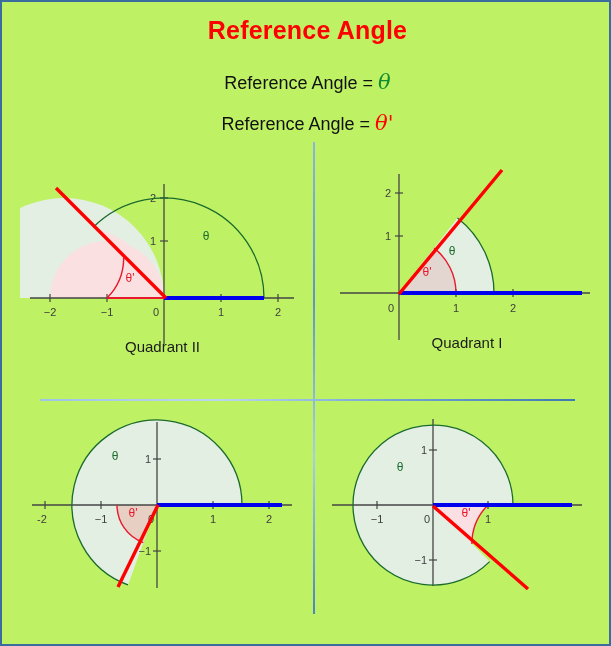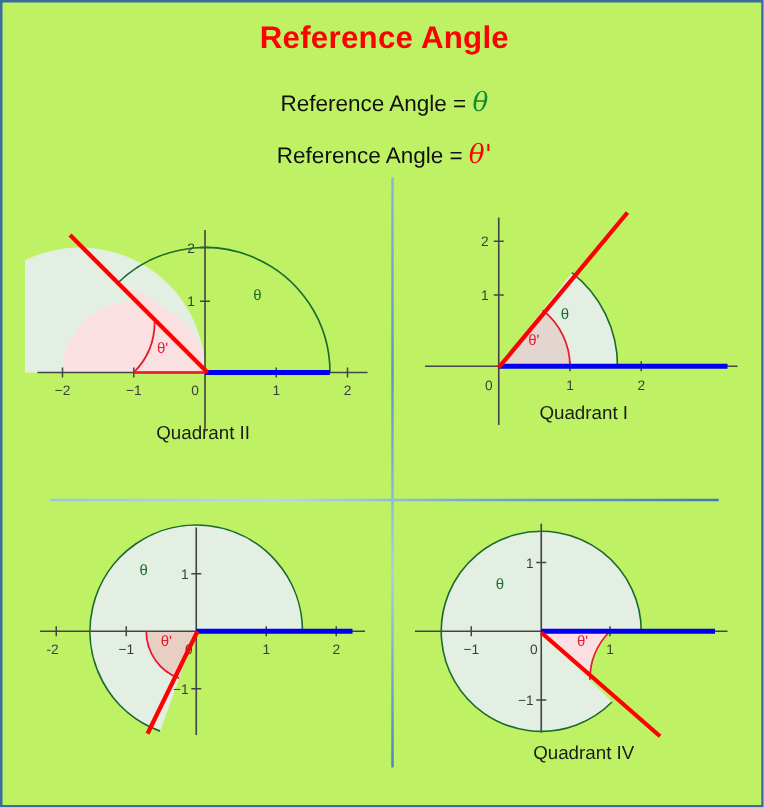--- a/index.html
+++ b/index.html
@@ -102,21 +102,21 @@
           <text x="59" y="35">2</text>
         </g>
         <path d="M162 131 A 95 95 0 0 0 125.5 56.1" fill="none" stroke="#1b6b2e" stroke-width="1.3"></path>
         <path d="M124 131 A 57 57 0 0 0 102.1 86.1" fill="none" stroke="#e8192c" stroke-width="1.4"></path>
         <line x1="67" y1="131" x2="250" y2="131" stroke="#0000ee" stroke-width="4"></line>
         <line x1="67" y1="132" x2="170" y2="8" stroke="#ff0000" stroke-width="3.4"></line>
         <text x="120" y="93" fill="#1b6b2e" font-size="12" text-anchor="middle">θ</text>
         <text x="95" y="114" fill="#e8192c" font-size="12" text-anchor="middle">θ'</text>
       </g>
     </svg>
-    <div class="caption" style="top:160px;">Quadrant I</div>
+    <div class="caption" style="top:172px;">Quadrant I</div>
   </div>
 
   <div class="cell" style="left:18px;top:412px;width:285px;height:215px;">
     <svg width="285" height="180" viewBox="0 0 285 180">
       <g>
         <path d="M137 91 L222 91 A 85 85 0 1 0 108.0 170.9 Z" fill="#e4efe3" stroke="none"></path>
         <path d="M137 91 L97 91 A 40 40 0 0 0 123.3 128.6 Z" fill="#e8cfc4" stroke="none"></path>
         <line x1="12" y1="91" x2="272" y2="91" stroke="#444" stroke-width="1.3"></line>
         <line x1="137" y1="8" x2="137" y2="174" stroke="#444" stroke-width="1.3"></line>
         <g stroke="#444" stroke-width="1.2">
@@ -172,16 +172,15 @@
           <text x="95" y="150">−1</text>
         </g>
         <path d="M181 91 A 80 80 0 1 0 157.6 147.6" fill="none" stroke="#1b6b2e" stroke-width="1.3"></path>
         <path d="M156 91 A 55 55 0 0 0 139.9 129.9" fill="none" stroke="#e8192c" stroke-width="1.4"></path>
         <line x1="101" y1="91" x2="240" y2="91" stroke="#0000ee" stroke-width="4"></line>
         <line x1="101" y1="92" x2="196" y2="175" stroke="#ff0000" stroke-width="3.4"></line>
         <text x="68" y="57" fill="#1b6b2e" font-size="12" text-anchor="middle">θ</text>
         <text x="134" y="103" fill="#e8192c" font-size="12" text-anchor="middle">θ'</text>
       </g>
     </svg>
-    <div class="caption" style="top:180px;">Quadrant IV</div>
   </div>
 
 </div>
 
 </body></html>

